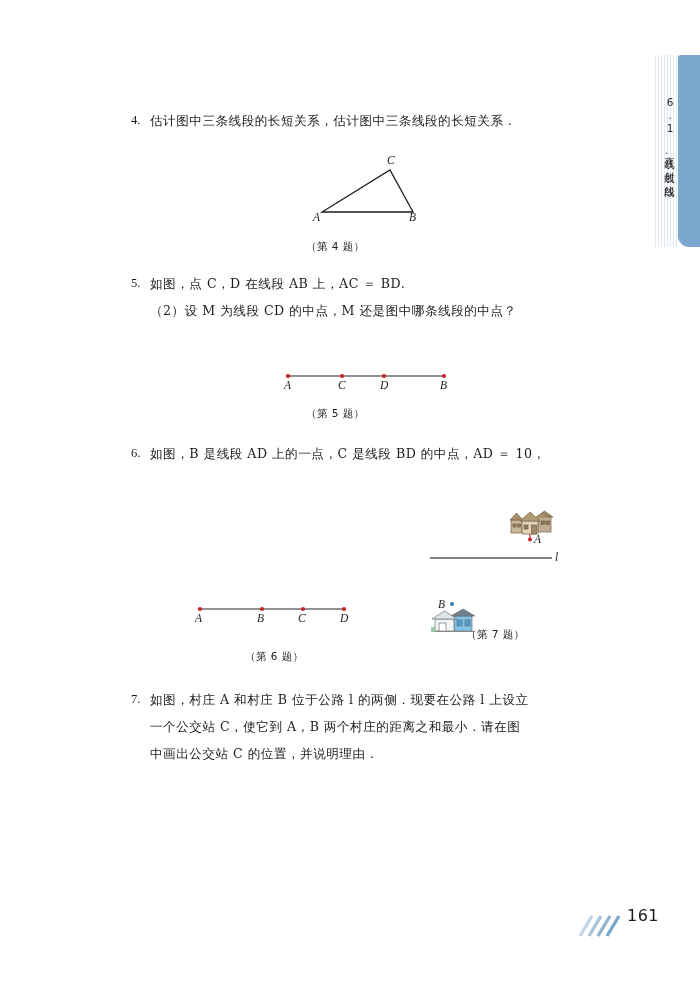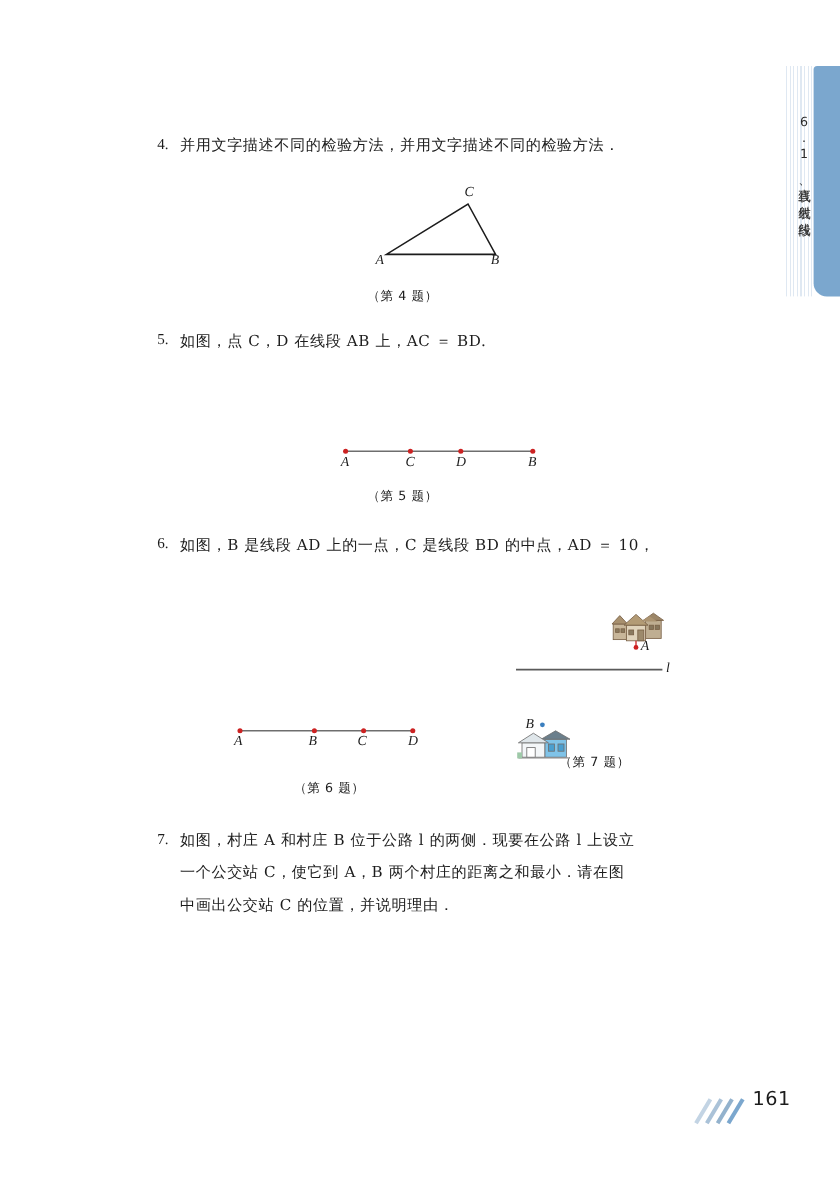--- a/index.html
+++ b/index.html
@@ -112,34 +112,35 @@
 </style>
 </head>
 <body>
 
 <div class="side-tab-stripes"></div>
 <div class="side-tab"></div>
 <div class="side-tab-label">6.1 直线、射线、线段</div>
 
 <div class="qnum" style="left:131px; top:107px;">4.</div>
 <div class="qblock" style="left:150px; top:107px;">
-  <div class="qline">并用文字描述不同的检验方法，并用文字描述不同的检验方法．</div>
+  <div class="qline">估计图中三条线段的长短关系，估计图中三条线段的长短关系．</div>
 </div>
 
 <svg class="fig" style="left:300px; top:155px;" width="140" height="70">
   <polygon points="22,57 113,57 90,15" fill="none" stroke="#1c1c1c" stroke-width="1.3" stroke-linejoin="miter"></polygon>
 </svg>
 <div class="lbl" style="left:313px; top:211px;">A</div>
 <div class="lbl" style="left:409px; top:211px;">B</div>
 <div class="lbl" style="left:387px; top:154px;">C</div>
 <div class="caption" style="left:306px; top:240px;">（第 4 题）</div>
 
 <div class="qnum" style="left:131px; top:270px;">5.</div>
 <div class="qblock" style="left:150px; top:270px;">
   <div class="qline">如图，点 C，D 在线段 AB 上，AC ＝ BD.</div>
+  <div class="qline">（2）设 M 为线段 CD 的中点，M 还是图中哪条线段的中点？</div>
 </div>
 
 <svg class="fig" style="left:280px; top:368px;" width="175" height="16">
   <line x1="8" y1="8" x2="164" y2="8" stroke="#6e6e6e" stroke-width="1.3"></line>
   <circle cx="8" cy="8" r="2.1" fill="#cc2222"></circle>
   <circle cx="62" cy="8" r="2.1" fill="#cc2222"></circle>
   <circle cx="104" cy="8" r="2.1" fill="#cc2222"></circle>
   <circle cx="164" cy="8" r="2.1" fill="#cc2222"></circle>
 </svg>
 <div class="lbl" style="left:284px; top:379px;">A</div>

